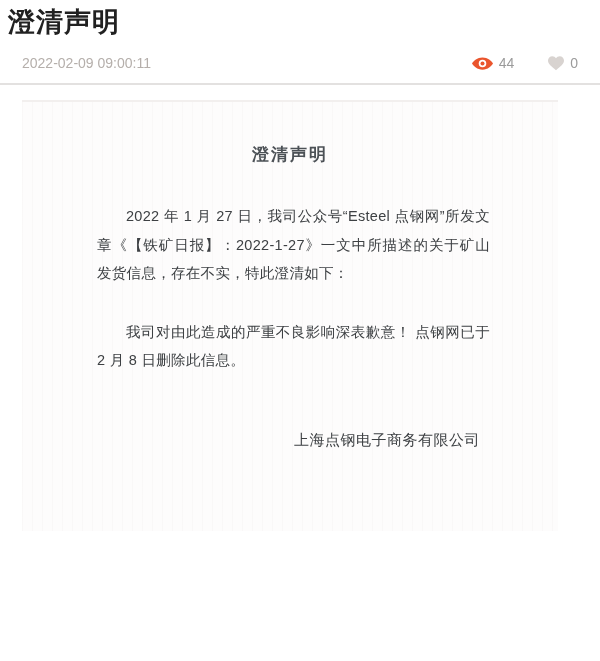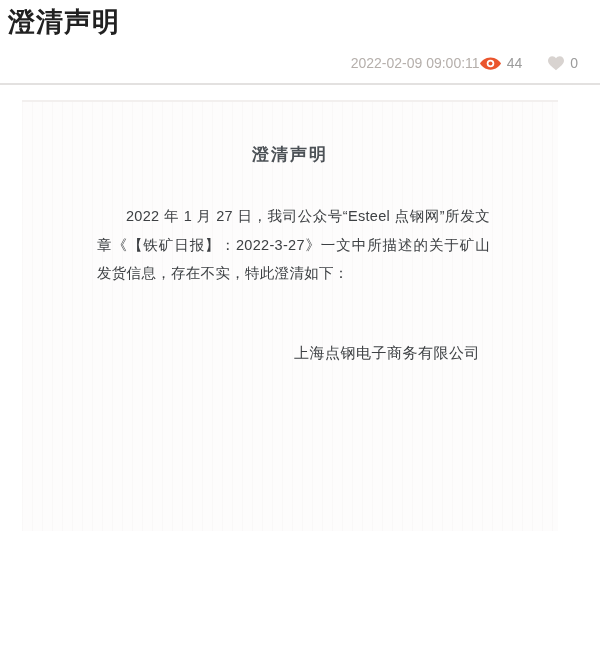--- a/index.html
+++ b/index.html
@@ -9,25 +9,25 @@
     position:relative; width:600px; height:531px;
     background:#ffffff; overflow:hidden;
   }
   
   .page-title {
     padding:5px 0 0 8px;
     font-size:27px; font-weight:700; color:#212121;
     letter-spacing:1px; line-height:1.3;
   }
   .meta-row {
-    display:flex; justify-content:flex-end; align-items:center;
+    display:flex; justify-content:space-between; align-items:center;
     margin:13px 22px 0 22px; height:20px;
   }
   .publish-date { font-size:14px; color:#b5afab; }
-  .stats { display:flex; align-items:center; gap:26px; }
+  .stats { display:flex; align-items:center; gap:34px; }
   .stat { display:flex; align-items:center; gap:6px; font-size:14px; color:#9b9b9b; }
   .stat svg { display:block; }
   .divider { height:2px; background:#e3e1e0; margin-top:10px; }
   
   .card {
     position:relative;
     margin:15px 42px 0 22px;
     height:550px;
     background:#fdfcfc;
     background-image:repeating-linear-gradient(90deg, rgba(200,190,186,0.07) 0 1px, transparent 1px 10px);
@@ -86,21 +86,22 @@
     </div>
   </div>
 
   <div class="divider"></div>
 
   <div class="card">
 
     <h2 class="doc-title">澄清声明</h2>
 
     <div class="doc-content">
-      <p>2022 年 1 月 27 日，我司公众号“Esteel 点钢网”所发文章《【铁矿日报】：2022-3-27》一文中所描述的关于矿山发货信息，存在不实，特此澄清如下：</p>
+      <p>2022 年 1 月 27 日，我司公众号“Esteel 点钢网”所发文章《【铁矿日报】：2022-1-27》一文中所描述的关于矿山发货信息，存在不实，特此澄清如下：</p>
+      <p>我司对由此造成的严重不良影响深表歉意！ 点钢网已于 2 月 8 日删除此信息。</p>
     </div>
 
     <div class="signature">
       <div class="company">上海点钢电子商务有限公司</div>
 
     </div>
 
     <div class="stamp">
       <svg width="112" height="112" viewBox="0 0 120 120">
         <defs>

